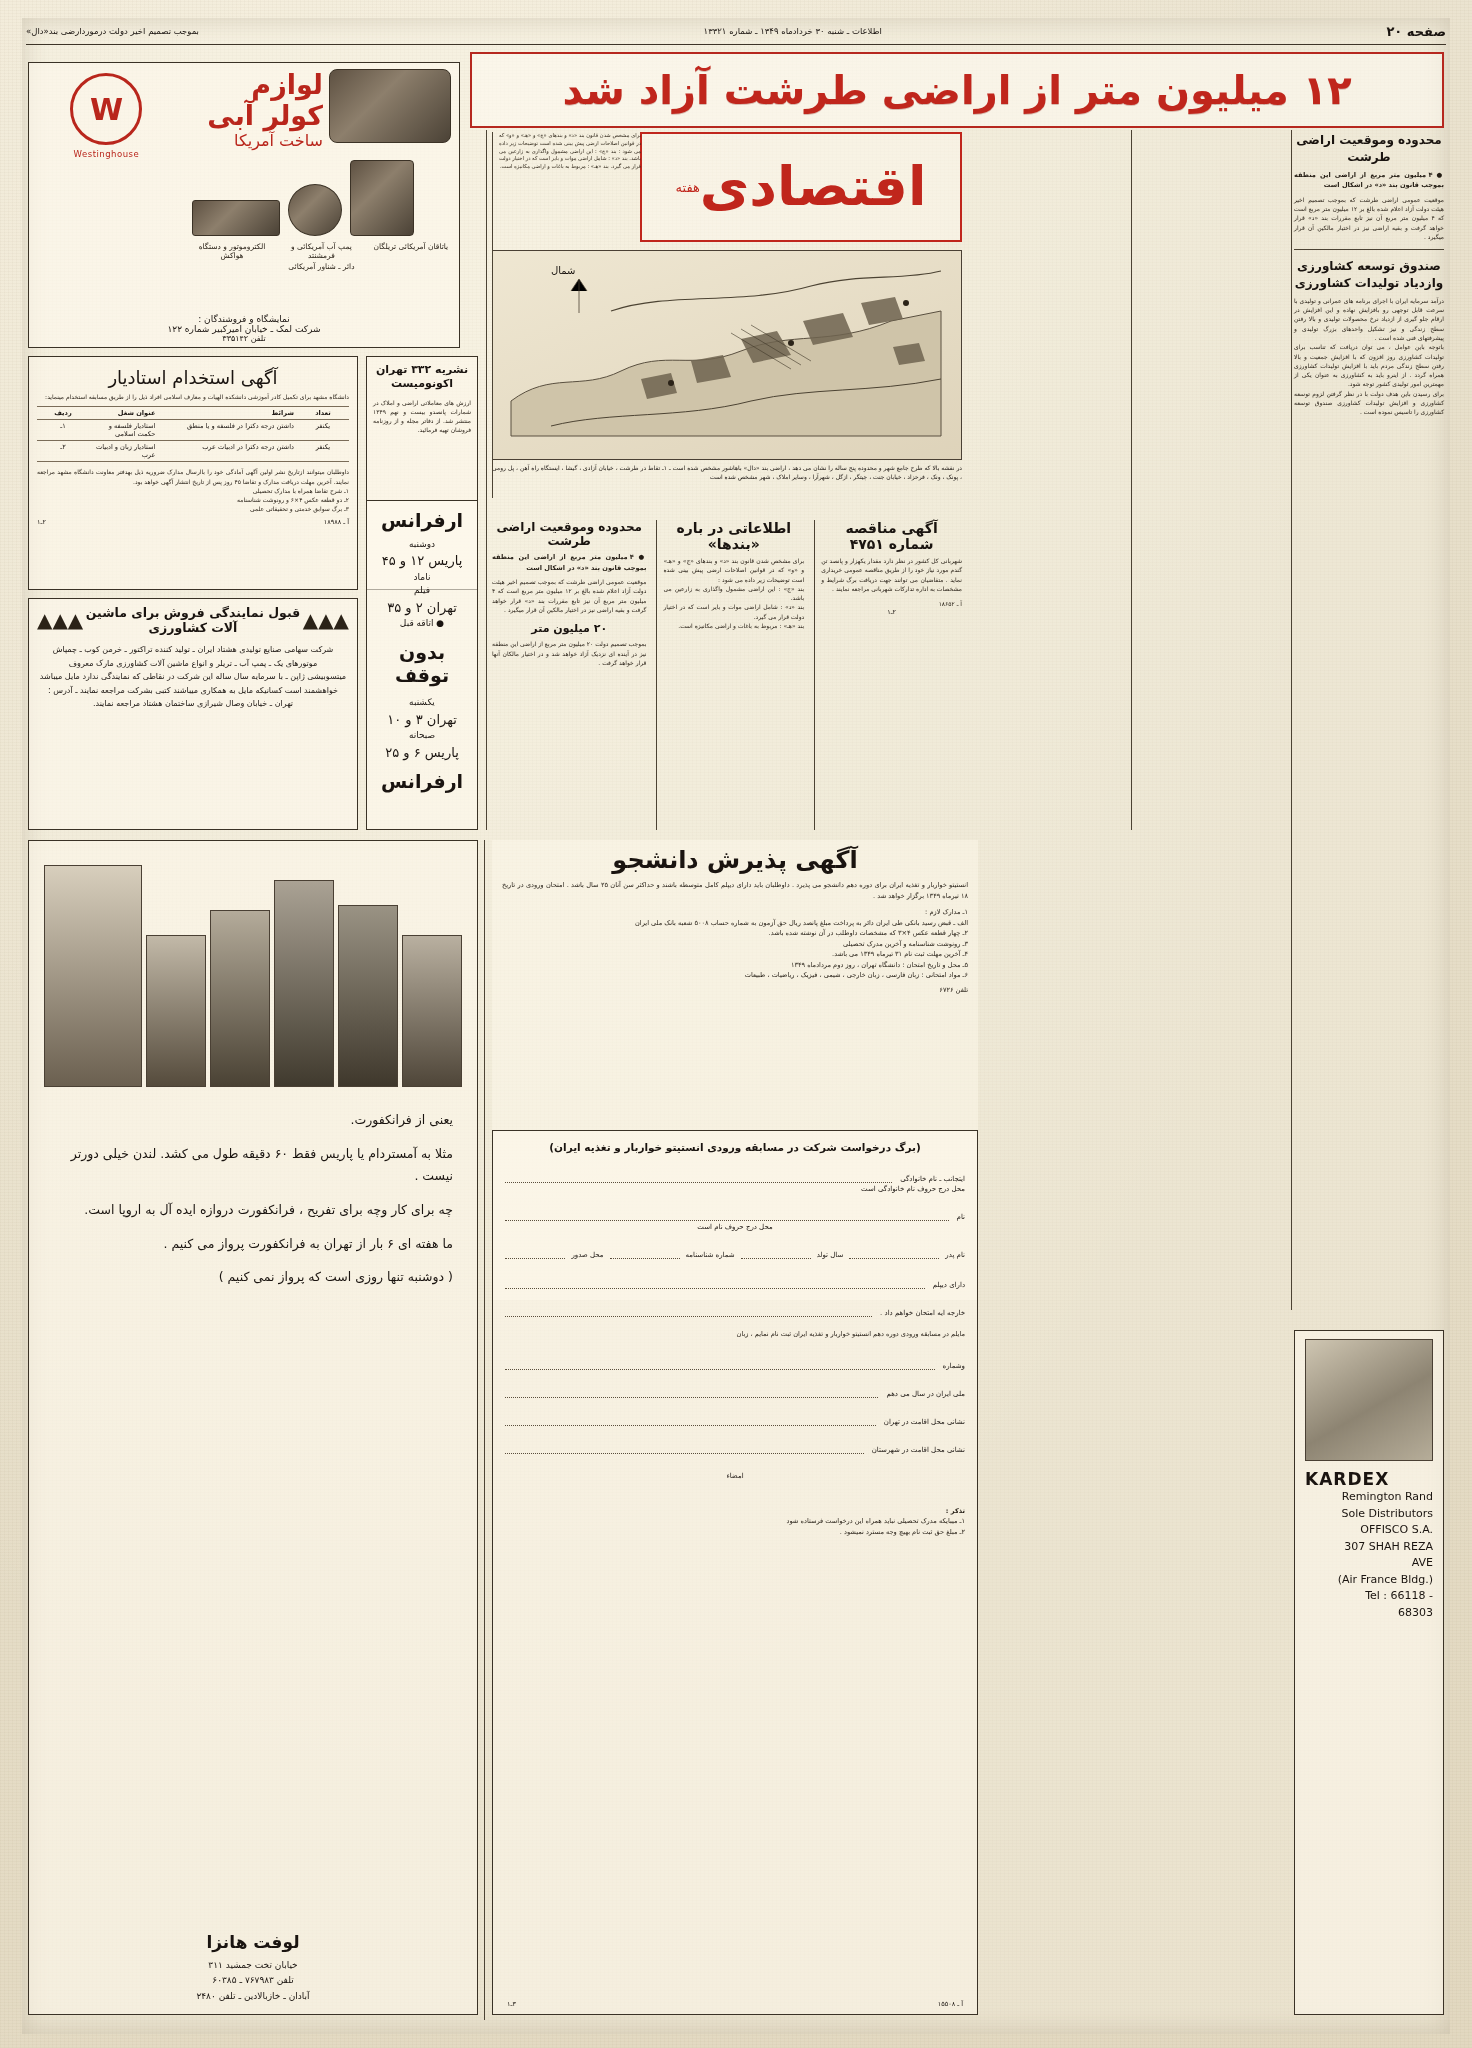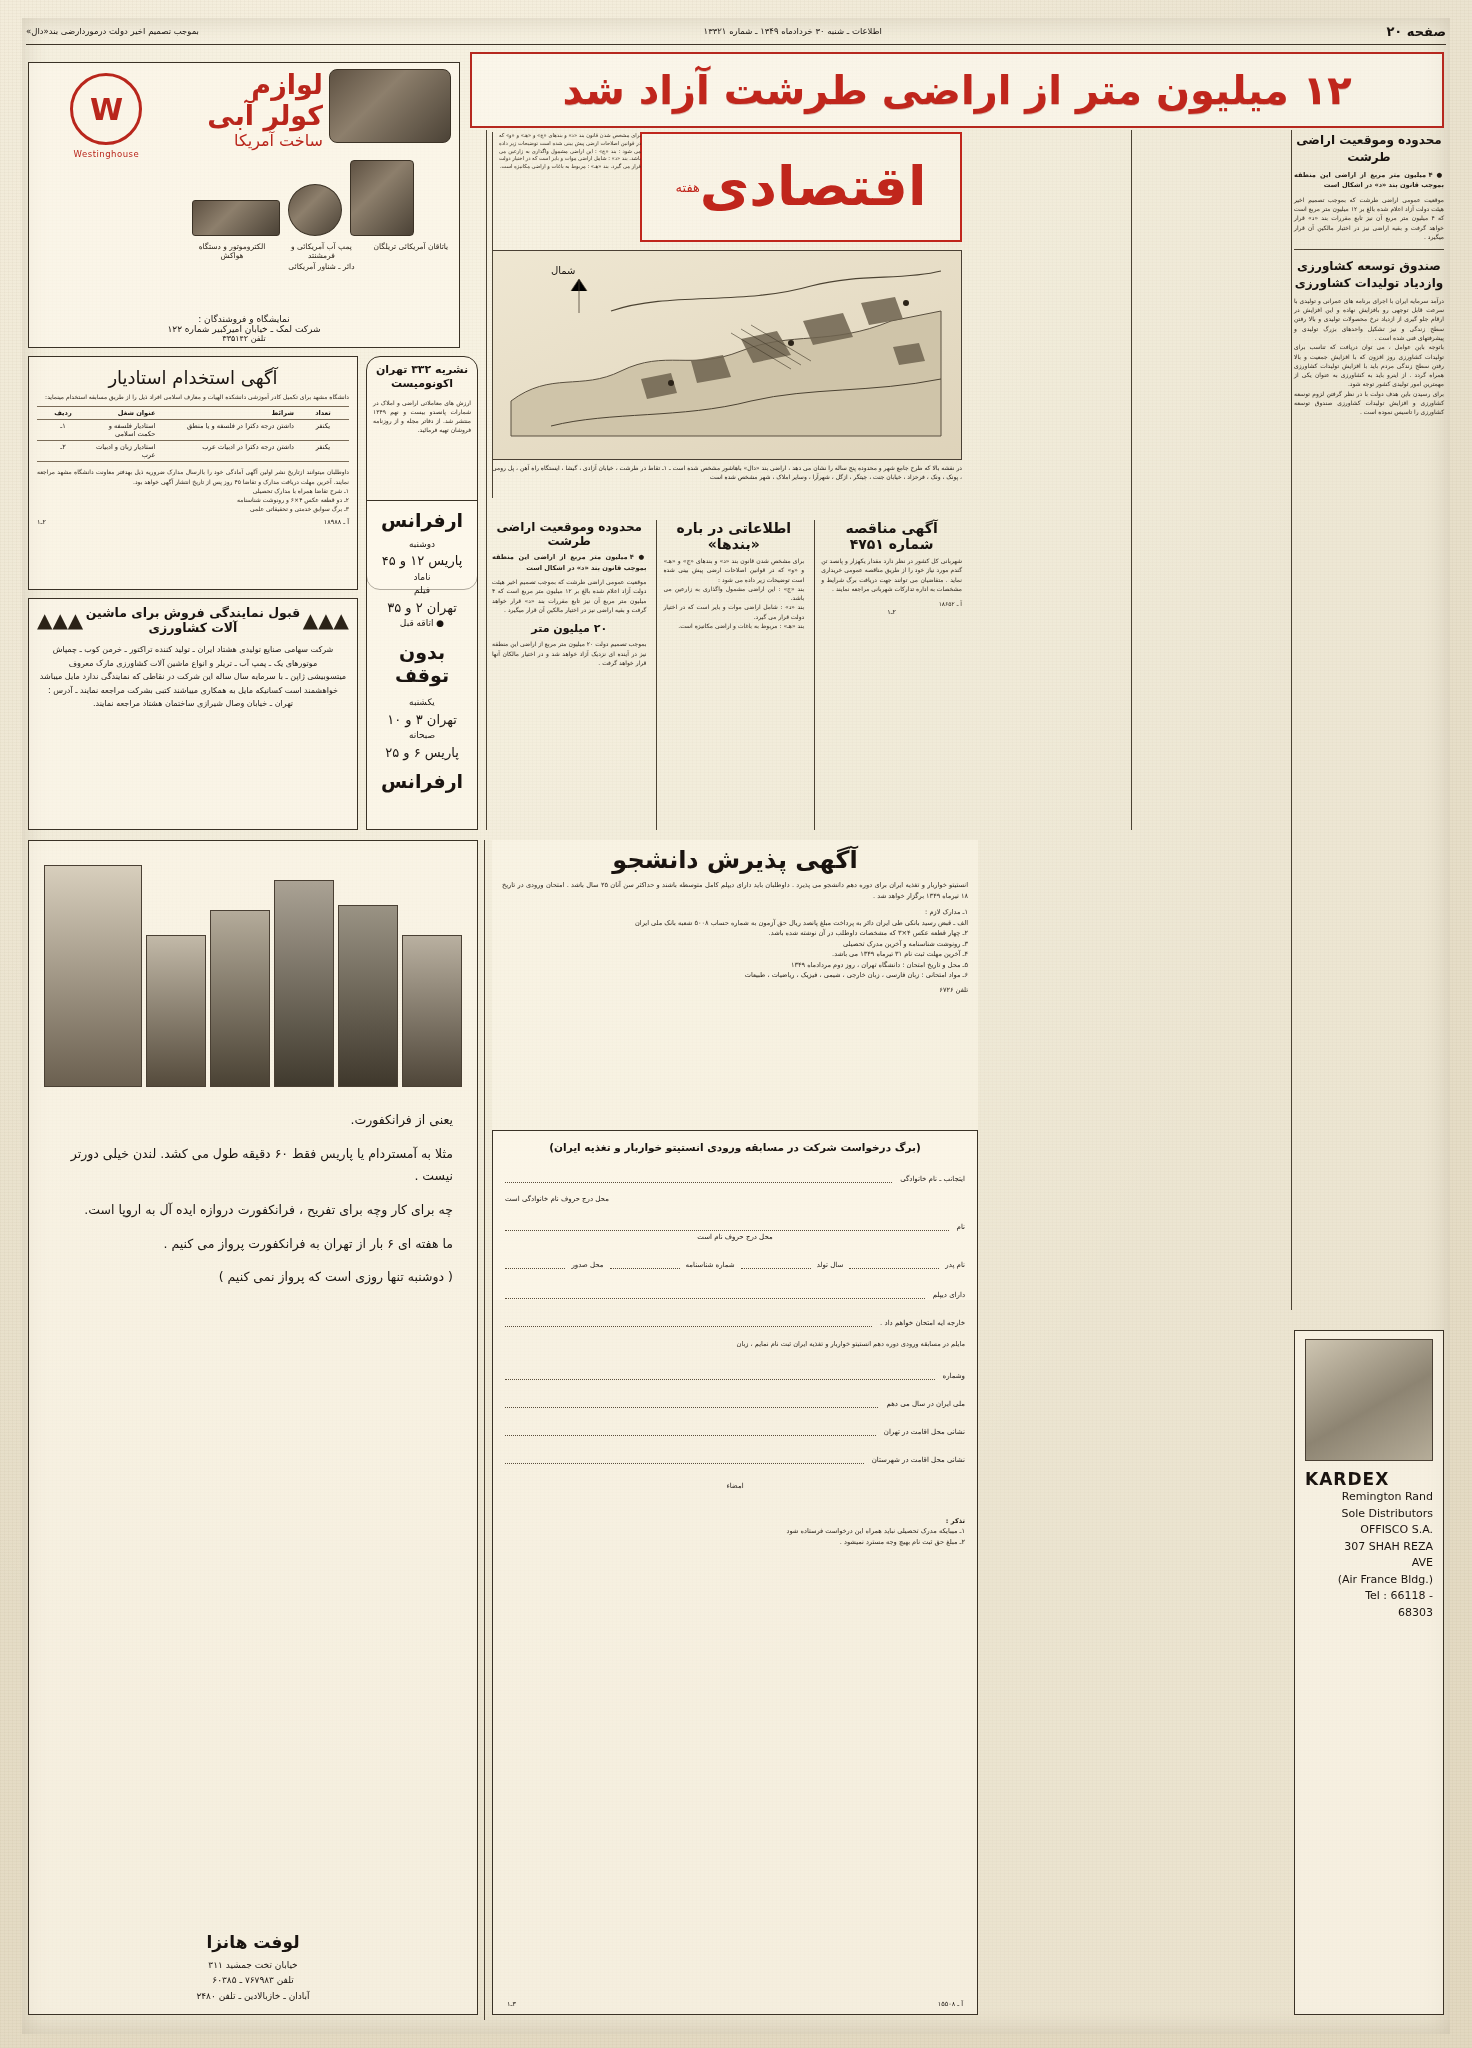--- a/index.html
+++ b/index.html
@@ -91,21 +91,21 @@
   .ad-emp{top:356px;left:28px;width:330px;height:234px;background:rgba(255,250,238,.5);}
   .ad-emp h3{font-size:18px;margin:6px 0 4px;text-align:center;font-weight:normal;}
   .tblrow{display:flex;font-size:6.6px;border-bottom:1px solid #7a6c58;}
   .tblrow>div{padding:2px 3px;}
   .c1{width:16%;text-align:center;}
   .c2{width:46%;}
   .c3{width:22%;}
   .c4{width:16%;text-align:center;}
 
   
-  .ad-mag{top:356px;left:366px;width:112px;height:234px;background:rgba(255,250,238,.5);border-radius:14px;}
+  .ad-mag{top:356px;left:366px;width:112px;height:234px;background:rgba(255,250,238,.5);}
   .ad-mag .t{font-size:11px;text-align:center;font-weight:bold;line-height:1.3;}
 
   
   .ad-af{top:500px;left:366px;width:112px;height:330px;background:rgba(255,250,238,.6);}
   .af-big{font-size:19px;font-weight:bold;text-align:center;line-height:1.2;}
   .af-mid{font-size:13px;text-align:center;line-height:1.5;}
   .af-sm{font-size:9px;text-align:center;line-height:1.5;}
 
   
   .ad-mit{top:598px;left:28px;width:330px;height:232px;background:rgba(255,250,238,.55);}
@@ -421,21 +421,21 @@
 </div>
 
 <div class="panel bordered ad-form">
   <div style="padding:10px 12px;">
     <div class="form-h"><span>(برگ درخواست شرکت در مسابقه ورودی انستیتو خواربار و تغذیه ایران)</span></div>
 
     <div style="margin-top:14px;display:flex;align-items:flex-end;gap:8px;">
       <div class="flabel" style="white-space:nowrap">ایتجانب ـ نام خانوادگی</div>
       <div class="fline" style="flex:1"></div>
     </div>
-    <div class="flabel" style="text-align:left;margin-top:12px">محل درج حروف نام خانوادگی است</div>
+    <div class="flabel" style="text-align:right;margin-top:2px">محل درج حروف نام خانوادگی است</div>
 
     <div style="margin-top:12px;display:flex;align-items:flex-end;gap:8px;">
       <div class="flabel" style="white-space:nowrap">نام</div>
       <div class="fline" style="flex:1"></div>
     </div>
     <div class="flabel" style="text-align:center;margin-top:2px">محل درج حروف نام است</div>
 
     <div style="margin-top:12px;display:flex;align-items:flex-end;gap:6px;">
       <div class="flabel">نام پدر</div>
       <div class="fline" style="width:90px"></div>

